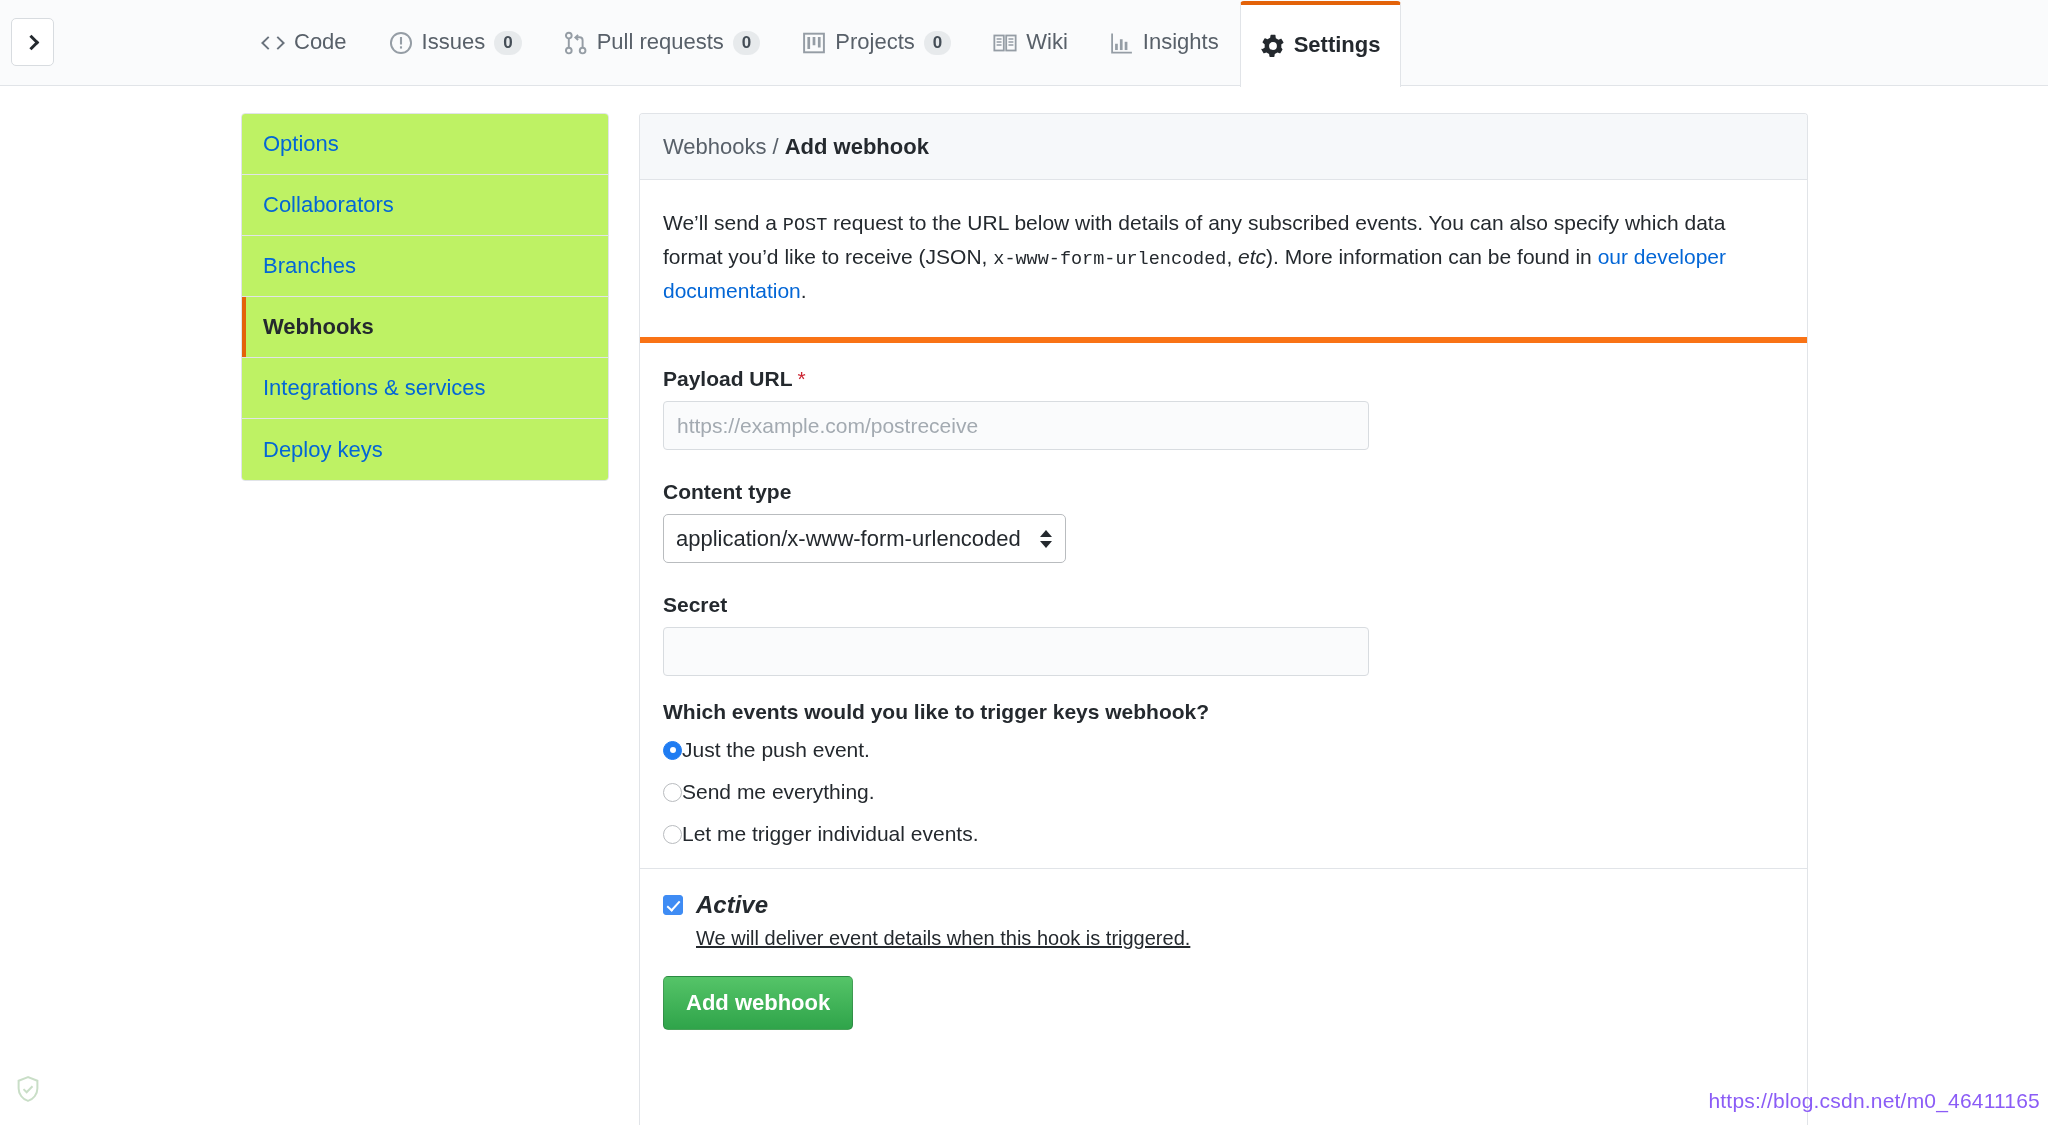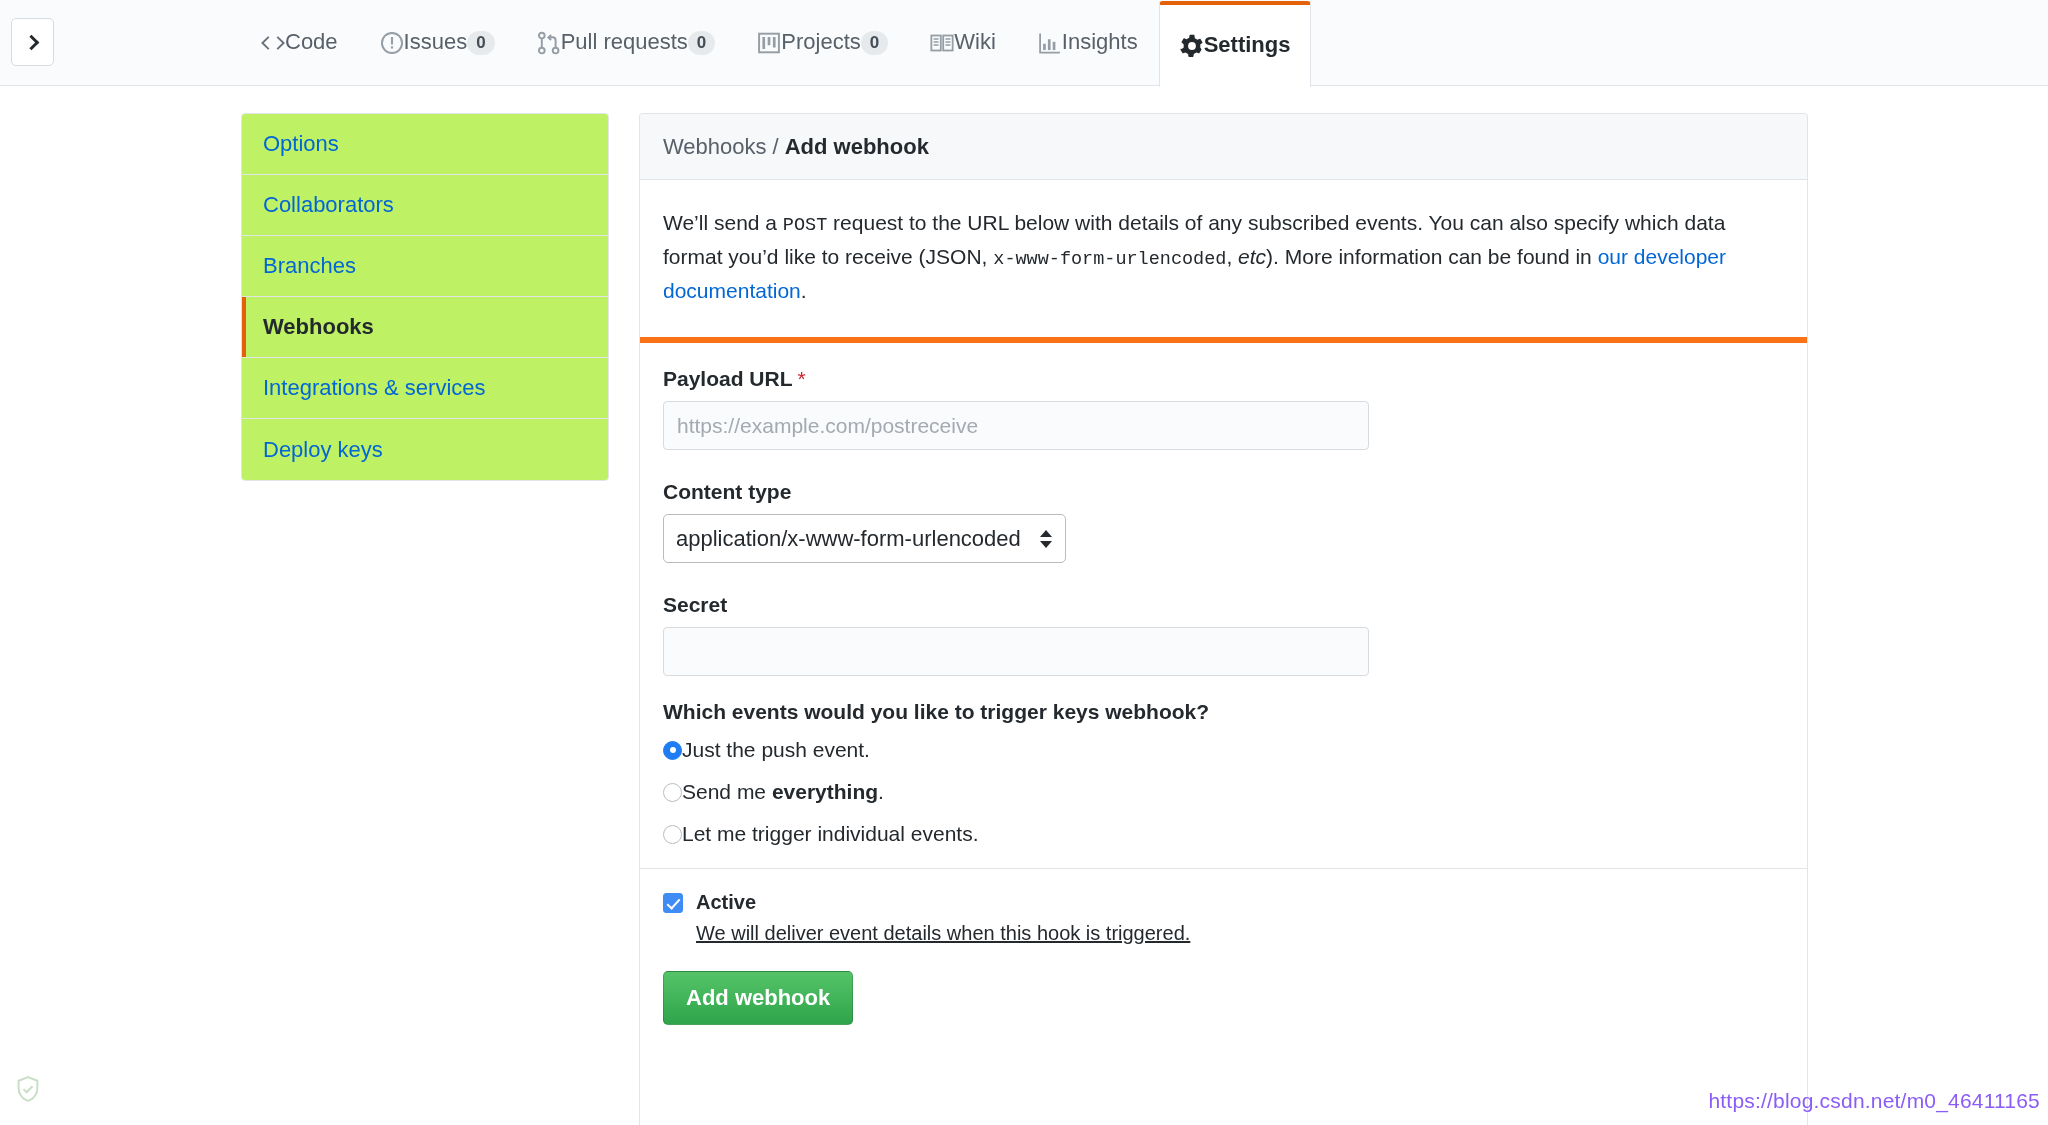--- a/index.html
+++ b/index.html
@@ -36,21 +36,21 @@
     margin-left: -3px;
   }
 
   .tabs {
     position: absolute; left: 240px; top: 0; height: 86px;
     display: flex; align-items: flex-end;
   }
   .tab {
     position: relative;
     height: 86px;
-    display: flex; align-items: center; 
+    display: flex; align-items: center; gap: 9px;
     padding: 0 20px;
     font-size: 22px;
     color: #586069;
     cursor: pointer;
     white-space: nowrap;
     background: transparent;
     border-left: 1px solid transparent;
     border-right: 1px solid transparent;
   }
   .tab .tab-label { line-height: 1; padding-bottom: 3px; }
@@ -236,21 +236,21 @@
     border-color: #1f7cf2;
   }
   .radio.checked::after {
     content: "";
     position: absolute; left: 50%; top: 50%;
     transform: translate(-50%,-50%);
     width: 6px; height: 6px;
     border-radius: 50%;
     background: #fff;
   }
-  .radio-row b { font-weight: bold; }
+  .radio-row b { font-weight: normal; }
 
   .divider {
     border-top: 1px solid #e1e4e8;
     margin: 22px -23px 0 -23px;
   }
 
   .active-block { padding-top: 22px; }
   .active-row { display: flex; align-items: center; gap: 13px; }
   .checkbox {
     width: 20px; height: 20px; flex: 0 0 20px;
@@ -261,21 +261,21 @@
   }
   .checkbox::after {
     content: "";
     position: absolute;
     left: 6px; top: 2px;
     width: 5px; height: 11px;
     border-right: 2.4px solid #fff;
     border-bottom: 2.4px solid #fff;
     transform: rotate(42deg);
   }
-  .active-label { font-size: 20px; font-weight: bold; color: #24292e; }
+  .active-label { font-size: 24px; font-weight: bold; color: #24292e; font-style: italic; }
   .active-help {
     margin: 8px 0 0 33px;
     font-size: 20px;
     color: #24292e;
     text-decoration: underline;
   }
 
   .btn-primary {
     margin: 26px 0 0 0;
     display: inline-block;

